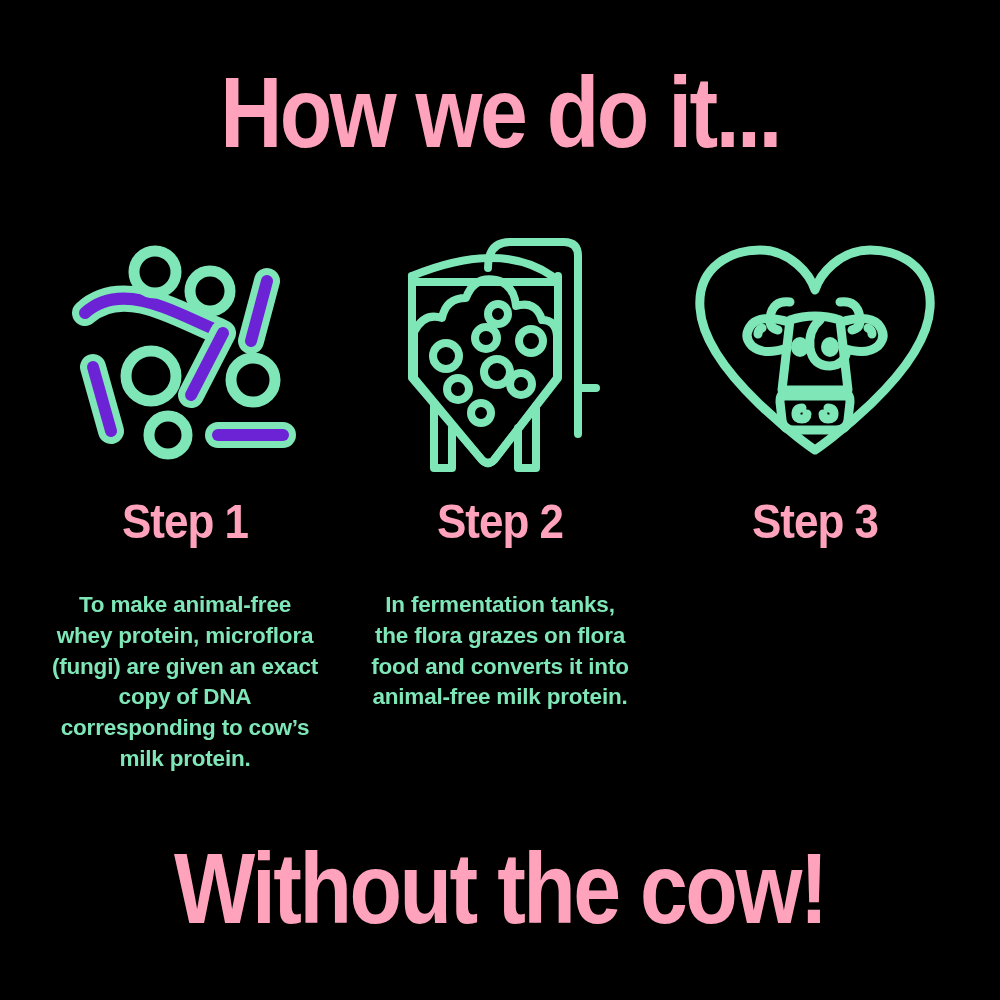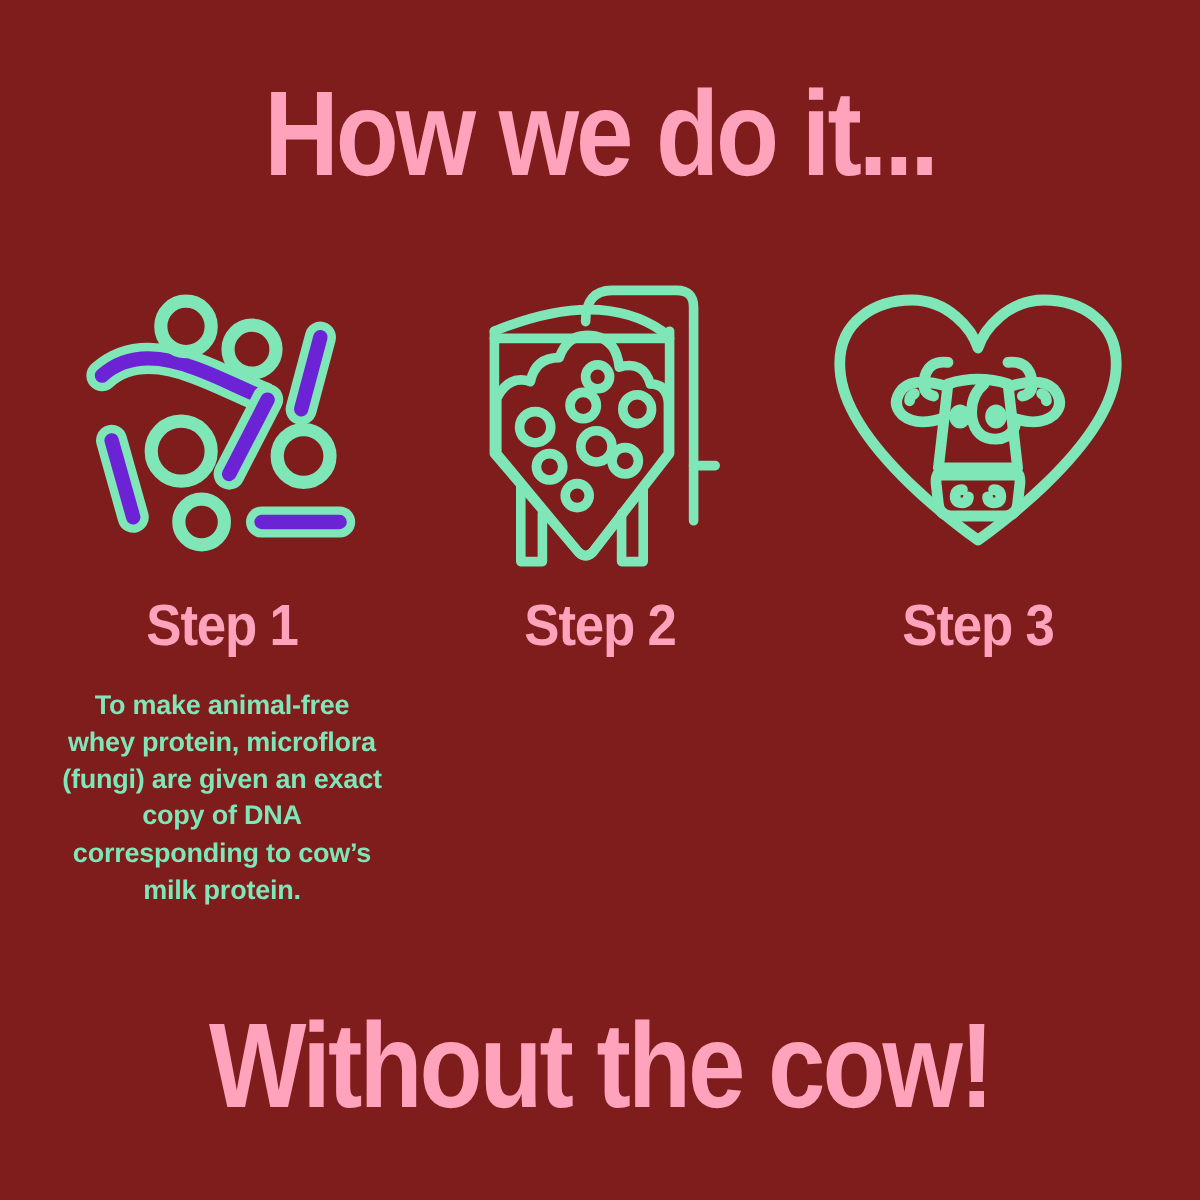--- a/index.html
+++ b/index.html
@@ -11,21 +11,21 @@
     width: 1000px;
     height: 1000px;
     background: #6c23d6;
     font-family: "Liberation Sans", sans-serif;
     overflow: hidden;
   }
   .poster {
     position: relative;
     width: 1000px;
     height: 1000px;
-    background: #7f1d1d;
+    background: #000000;
     box-sizing: border-box;
   }
 
   
   .headline-top {
     position: absolute;
     top: 62px;
     left: 0;
     width: 1000px;
     text-align: center;
@@ -84,21 +84,21 @@
   .step-title {
     margin-top: 22px;
     color: #ffa3bd;
     font-size: 44px;
     font-weight: 700;
     line-height: 1;
     letter-spacing: -1px;
     transform: scaleY(1.1);
   }
   .step-body {
-    margin-top: 29px;
+    margin-top: 46px;
     color: #7fe6b8;
     font-size: 22.5px;
     font-weight: 700;
     line-height: 1.37;
     text-align: center;
     letter-spacing: -0.2px;
     max-width: 300px;
     white-space: pre-line;
   }
   .col-1 .step-body { max-width: 272px; }
@@ -175,20 +175,21 @@
           <circle cx="86" cy="110" r="11"></circle>
           <circle cx="98" cy="86" r="10"></circle>
           <circle cx="131" cy="113" r="12"></circle>
           <circle cx="97" cy="144" r="13"></circle>
           <circle cx="58" cy="161" r="11"></circle>
           <circle cx="121" cy="156" r="11"></circle>
           <circle cx="81" cy="185" r="10"></circle>
         </svg>
       </div>
       <div class="step-title">Step 2</div>
+      <div class="step-body">In fermentation tanks, the flora grazes on flora food and converts it into animal-free milk protein.</div>
     </div>
 
     <div class="step-col col-3">
       <div class="icon-wrap">
         <svg width="250" height="218" viewBox="0 0 250 218" fill="none" stroke="#7fe6b8" stroke-width="9" stroke-linecap="round" stroke-linejoin="round">
 
           <path d="M125 206
                    C 125 206, 14 130, 10 64
                    C 7 22, 42 6, 70 6
                    C 100 6, 120 30, 125 46

